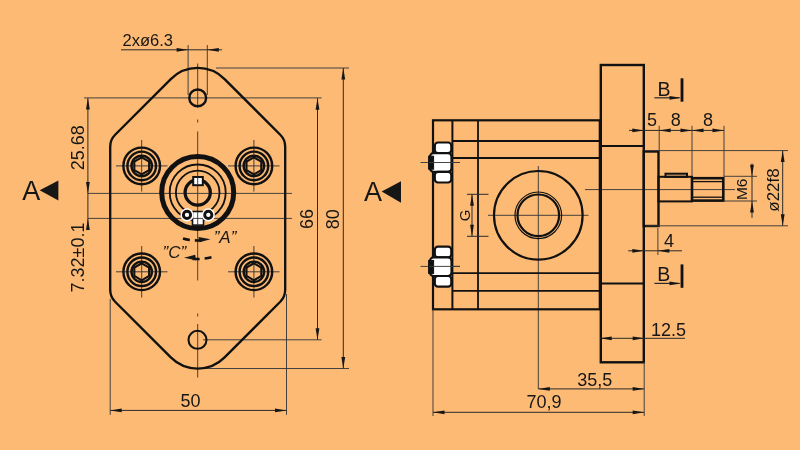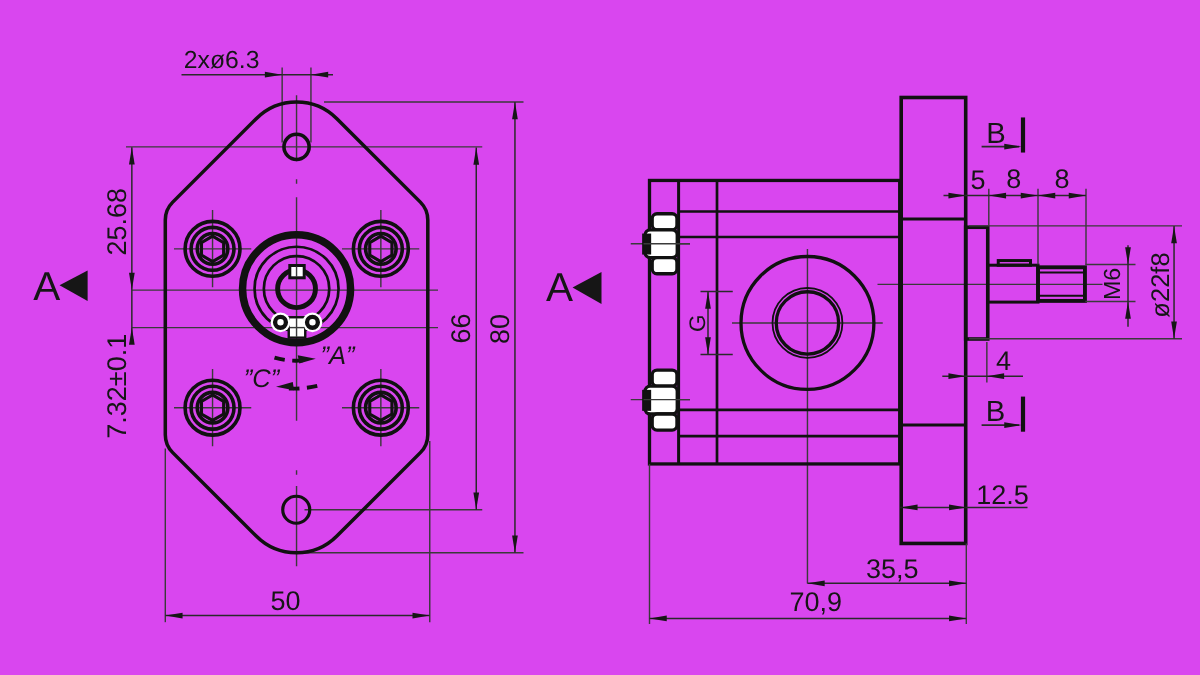--- a/index.html
+++ b/index.html
@@ -1,16 +1,16 @@
 <!DOCTYPE html>
 <html><head>
 <meta charset="utf-8">
 <style>
   html,body{margin:0;padding:0;background:#ffffff;}
-  .wrap{width:800px;height:450px;position:relative;background:#d946ef;overflow:hidden;}
+  .wrap{width:800px;height:450px;position:relative;background:#fdba74;overflow:hidden;}
   svg{display:block;}
   text{font-family:"Liberation Sans", sans-serif; fill:#161616;}
 </style>
 </head>
 <body>
 <div class="wrap">
 <svg width="800" height="450" viewBox="0 0 800 450">
 <g stroke="#111" fill="none" stroke-linecap="butt">
 
 <g stroke="#3a3a3a" stroke-width="0.95">

